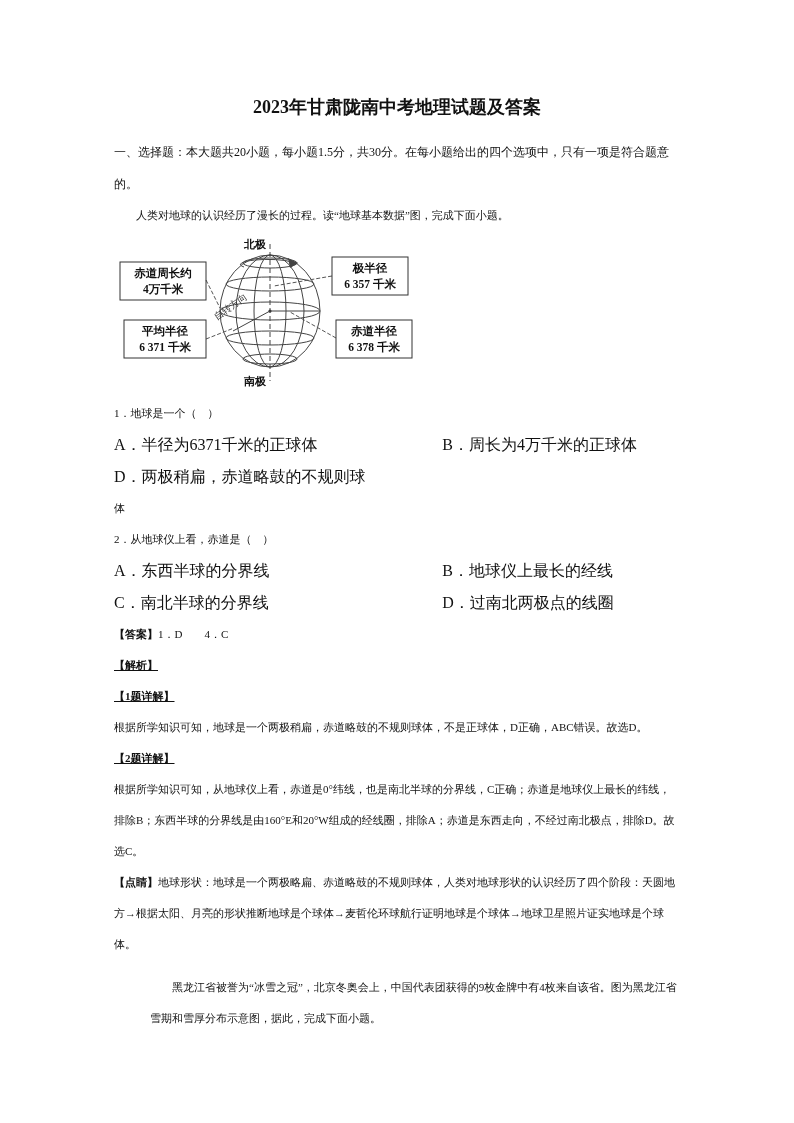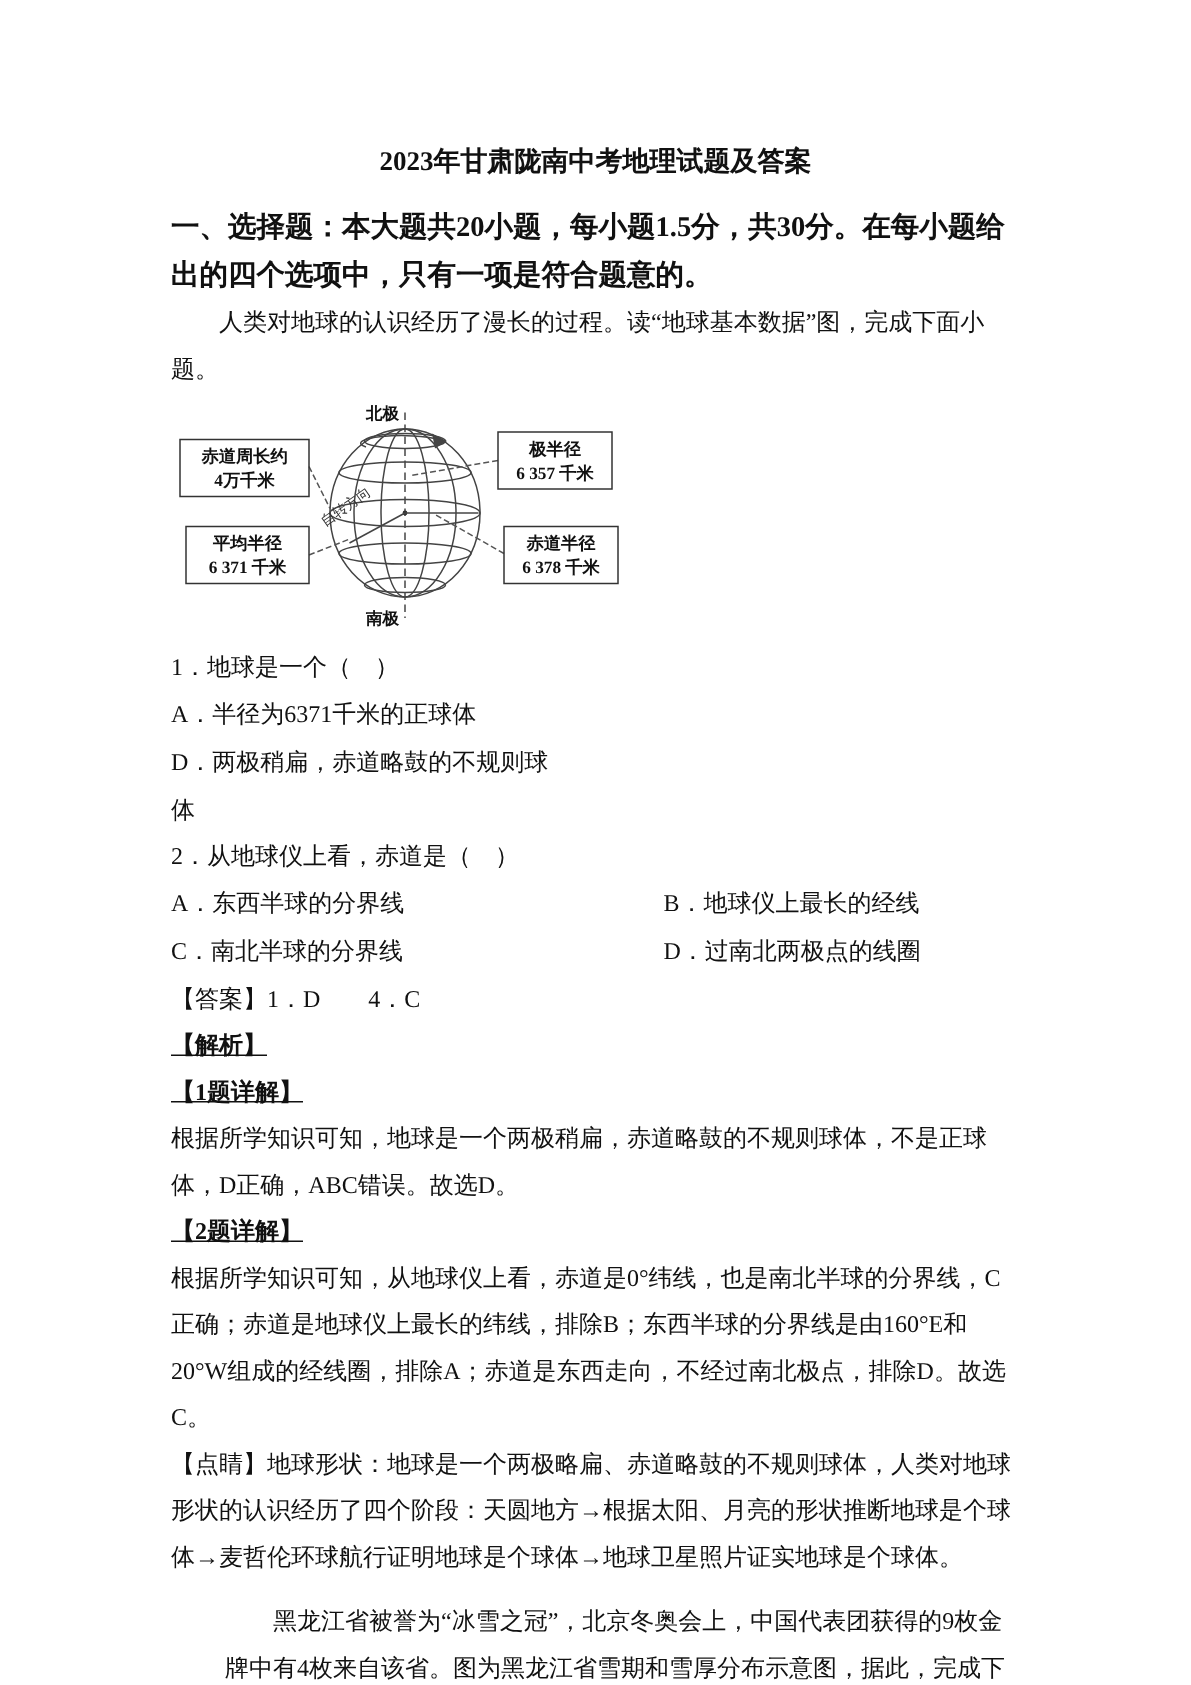--- a/index.html
+++ b/index.html
@@ -15,32 +15,32 @@
     overflow: hidden;
   }
   .title {
     font-size: 18px;
     font-weight: bold;
     text-align: center;
     line-height: 30px;
     margin-bottom: 14px;
   }
   .heading {
-    font-weight: bold;
-    font-size: 19px;
+    font-weight: normal;
+    font-size: 12px;
     line-height: 32px;
   }
-  p { margin: 0; font-size: 16px; line-height: 31px; }
+  p { margin: 0; font-size: 11px; line-height: 31px; }
   .indent { text-indent: 2em; }
   .figure { margin: 5px 0 6px 0; }
   .opt-row { display: flex; font-size: 16px; line-height: 32px; }
   .opt-l { width: 58%; }
   .opt-r { flex: 1; }
   .bold { font-weight: bold; text-decoration: underline; }
-  b { font-weight: normal; }
+  b { font-weight: bold; }
   .mt { margin-top: 12px; margin-left: 36px; }
   svg text { font-family: "Liberation Serif", "DejaVu Serif", serif; }
 </style>
 </head>
 <body>
 
 <div class="page">
 
   <div class="title">2023年甘肃陇南中考地理试题及答案</div>
 
@@ -96,20 +96,21 @@
         <text x="152" y="12" text-anchor="end">北极</text>
         <text x="152" y="149" text-anchor="end">南极</text>
       </g>
       <text font-size="9.5" fill="#333" transform="rotate(-35 116 70)" x="97" y="74">自转方向</text>
     </svg>
   </div>
 
   <p>1．地球是一个（　）</p>
   <div class="opt-row">
       <span class="opt-l">A．半径为6371千米的正球体</span>
+      <span class="opt-r">B．周长为4万千米的正球体</span>
     </div>
   <div class="opt-row">
       <span class="opt-r">D．两极稍扁，赤道略鼓的不规则球</span>
     </div>
   <p>体</p>
 
   <p>2．从地球仪上看，赤道是（　）</p>
   <div class="opt-row">
       <span class="opt-l">A．东西半球的分界线</span>
       <span class="opt-r">B．地球仪上最长的经线</span>

